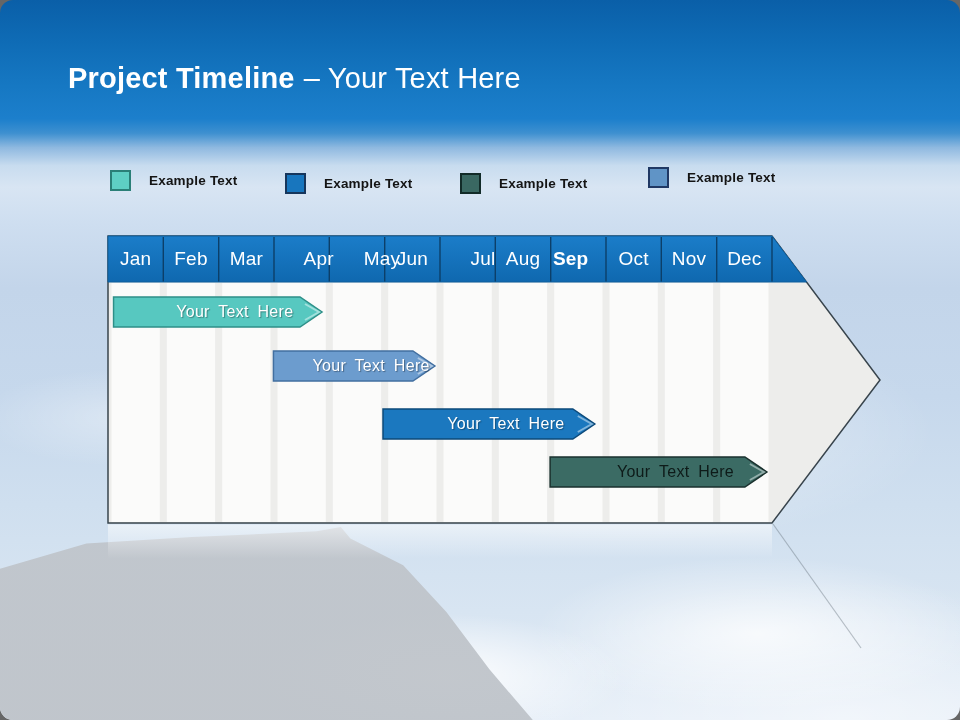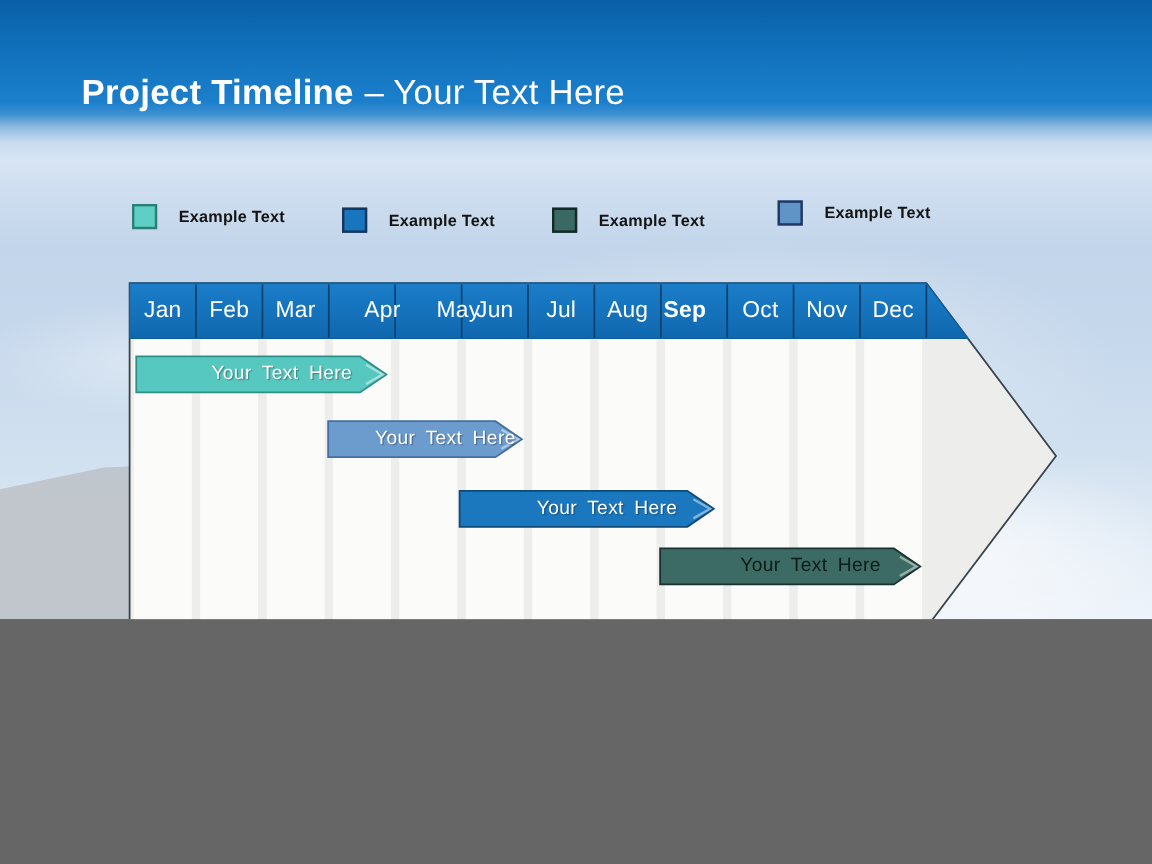--- a/index.html
+++ b/index.html
@@ -1,29 +1,30 @@
 <!DOCTYPE html>
 <html><head>
 <meta charset="utf-8">
 <style>
   html,body{margin:0;padding:0;background:#666;}
   .slide{
-    position:relative; width:960px; height:516px; overflow:hidden;
+    position:relative; width:960px; height:720px; overflow:hidden;
     font-family:"Liberation Sans","DejaVu Sans",sans-serif;
     background:
       radial-gradient(ellipse 260px 90px at 46% 94%, rgba(255,255,255,.95), rgba(255,255,255,0) 70%),
       radial-gradient(ellipse 320px 110px at 79% 88%, rgba(255,255,255,.75), rgba(255,255,255,0) 70%),
       radial-gradient(ellipse 430px 160px at 66% 60%, rgba(255,255,255,.45), rgba(255,255,255,0) 70%),
       radial-gradient(ellipse 210px 70px at 13% 58%, rgba(255,255,255,.35), rgba(255,255,255,0) 70%),
       radial-gradient(ellipse 520px 200px at 88% 100%, rgba(255,255,255,.5), rgba(255,255,255,0) 70%),
       linear-gradient(180deg,
         #0A5FA8 0%, #0F6CB6 6%, #1678C3 12%, #1C7FCC 16.5%,
         #3E90D0 18.5%, #8FB9E0 20.5%, #C8DCEF 23%,
         #D8E5F3 26%, #CEDEF0 31%, #C3D5EA 40%, #C6D8EC 55%,
         #CFDFEF 70%, #D8E5F2 85%, #E4EDF7 100%);
+    border-radius: 13px;
   }
   .silhouette{
     position:absolute; inset:0;
     clip-path:polygon(0 79%, 9% 75.5%, 20% 74.6%, 33% 73.8%, 35.5% 73.2%, 36.5% 74.8%,
                       42% 78.5%, 46.5% 85%, 51% 93%, 55.5% 100%, 0 100%);
     background:linear-gradient(180deg,#C7CCD2 0%,#C2C7CD 40%,#BDC2C8 100%);
     opacity:.92;
   }
   h1.title{
     position:absolute; left:68px; top:60px; margin:0;
@@ -137,21 +138,21 @@
     <line x1="773" y1="524" x2="861" y2="648" stroke="rgba(96,108,118,0.4)" stroke-width="1.2"></line>
   </svg>
 
   <div id="month-labels">
       <span class="month" style="left: 108px; width: 55.3333px;">Jan</span>
       <span class="month" style="left: 163.333px; width: 55.3333px;">Feb</span>
       <span class="month" style="left: 218.667px; width: 55.3333px;">Mar</span>
       <span class="month" style="left: 274px; width: 55.3333px; margin-left: 17px;">Apr</span>
       <span class="month" style="left: 329.333px; width: 55.3333px; padding-left: 25px;">May</span>
       <span class="month" style="left: 384.667px; width: 55.3333px;">Jun</span>
-      <span class="month" style="left: 440px; width: 55.3333px;">Jul</span>
+      <span class="month" style="left: 440px; width: 55.3333px; text-align: right;">Jul</span>
       <span class="month" style="left: 495.333px; width: 55.3333px;">Aug</span>
       <span class="month" style="left: 543px; width: 55.3333px; font-weight: bold;">Sep</span>
       <span class="month" style="left: 606px; width: 55.3333px;">Oct</span>
       <span class="month" style="left: 661.333px; width: 55.3333px;">Nov</span>
       <span class="month" style="left: 716.667px; width: 55.3333px;">Dec</span>
     </div>
   <div id="bar-labels">
       <span class="bar-label shadowed" style="left: 113.533px; width: 186.473px; top: 301px; color: rgb(255, 255, 255);">Your Text Here</span>
       <span class="bar-label shadowed" style="left: 273.447px; width: 139.44px; top: 355px; color: rgb(255, 255, 255);">Your Text Here</span>
       <span class="bar-label shadowed" style="left: 383.007px; width: 189.793px; top: 413px; color: rgb(255, 255, 255);">Your Text Here</span>

